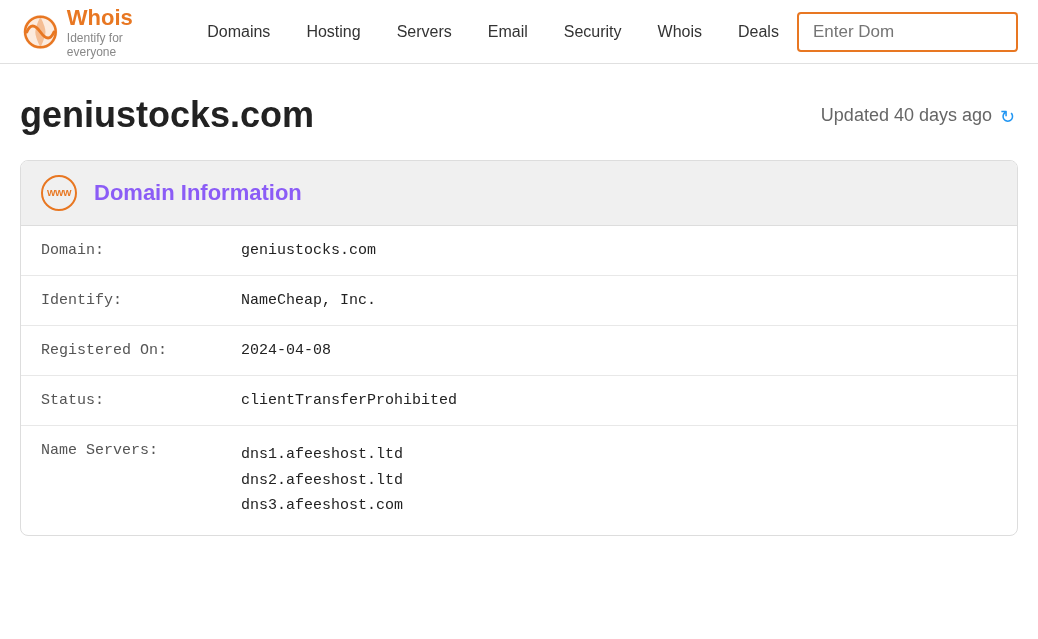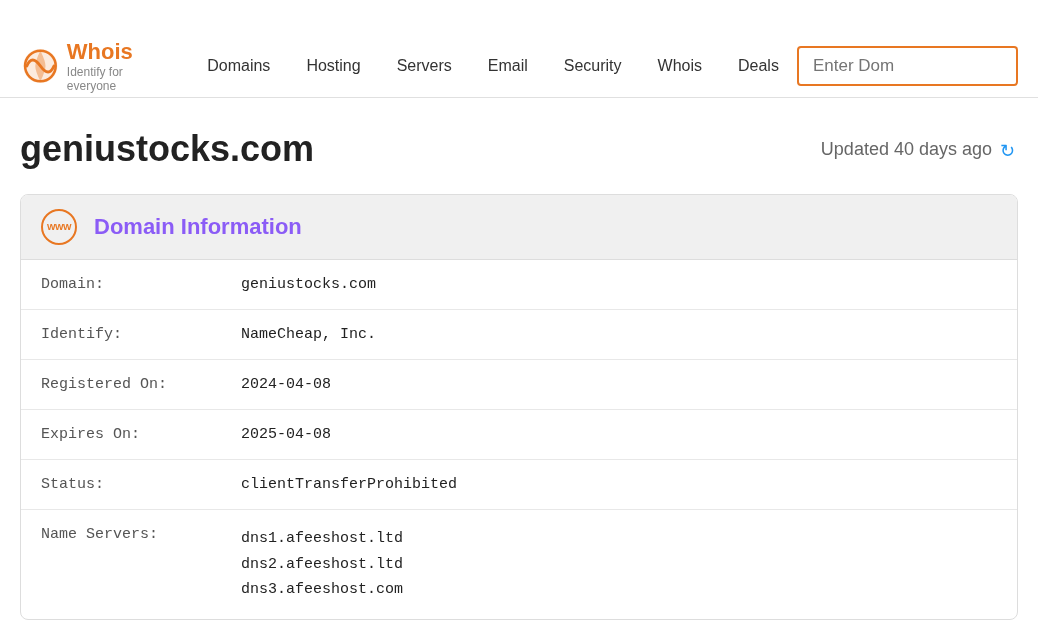--- a/index.html
+++ b/index.html
@@ -6,21 +6,20 @@
     body { font-family: Arial, sans-serif; background: #fff; color: #333; font-size: 15px; }
 
     
     .navbar {
       display: flex;
       align-items: center;
       padding: 0 20px;
       height: 64px;
       border-bottom: 1px solid #e0e0e0;
       background: #fff;
-      margin-top: 34px;
     }
     .logo-area {
       display: flex;
       align-items: center;
       margin-right: 30px;
       text-decoration: none;
     }
     .logo-icon {
       width: 48px;
       height: 48px;
@@ -206,24 +205,20 @@
           </tr>
           <tr>
             <td>Identify:</td>
             <td>NameCheap, Inc.</td>
           </tr>
           <tr>
             <td>Registered On:</td>
             <td>2024-04-08</td>
           </tr>
           <tr>
-            <td>Expires On:</td>
-            <td>2025-04-08</td>
-          </tr>
-          <tr>
             <td>Status:</td>
             <td>clientTransferProhibited</td>
           </tr>
           <tr>
             <td>Name Servers:</td>
             <td>
               <span class="name-server-line">dns1.afeeshost.ltd</span>
               <span class="name-server-line">dns2.afeeshost.ltd</span>
               <span class="name-server-line">dns3.afeeshost.com</span>
             </td>

